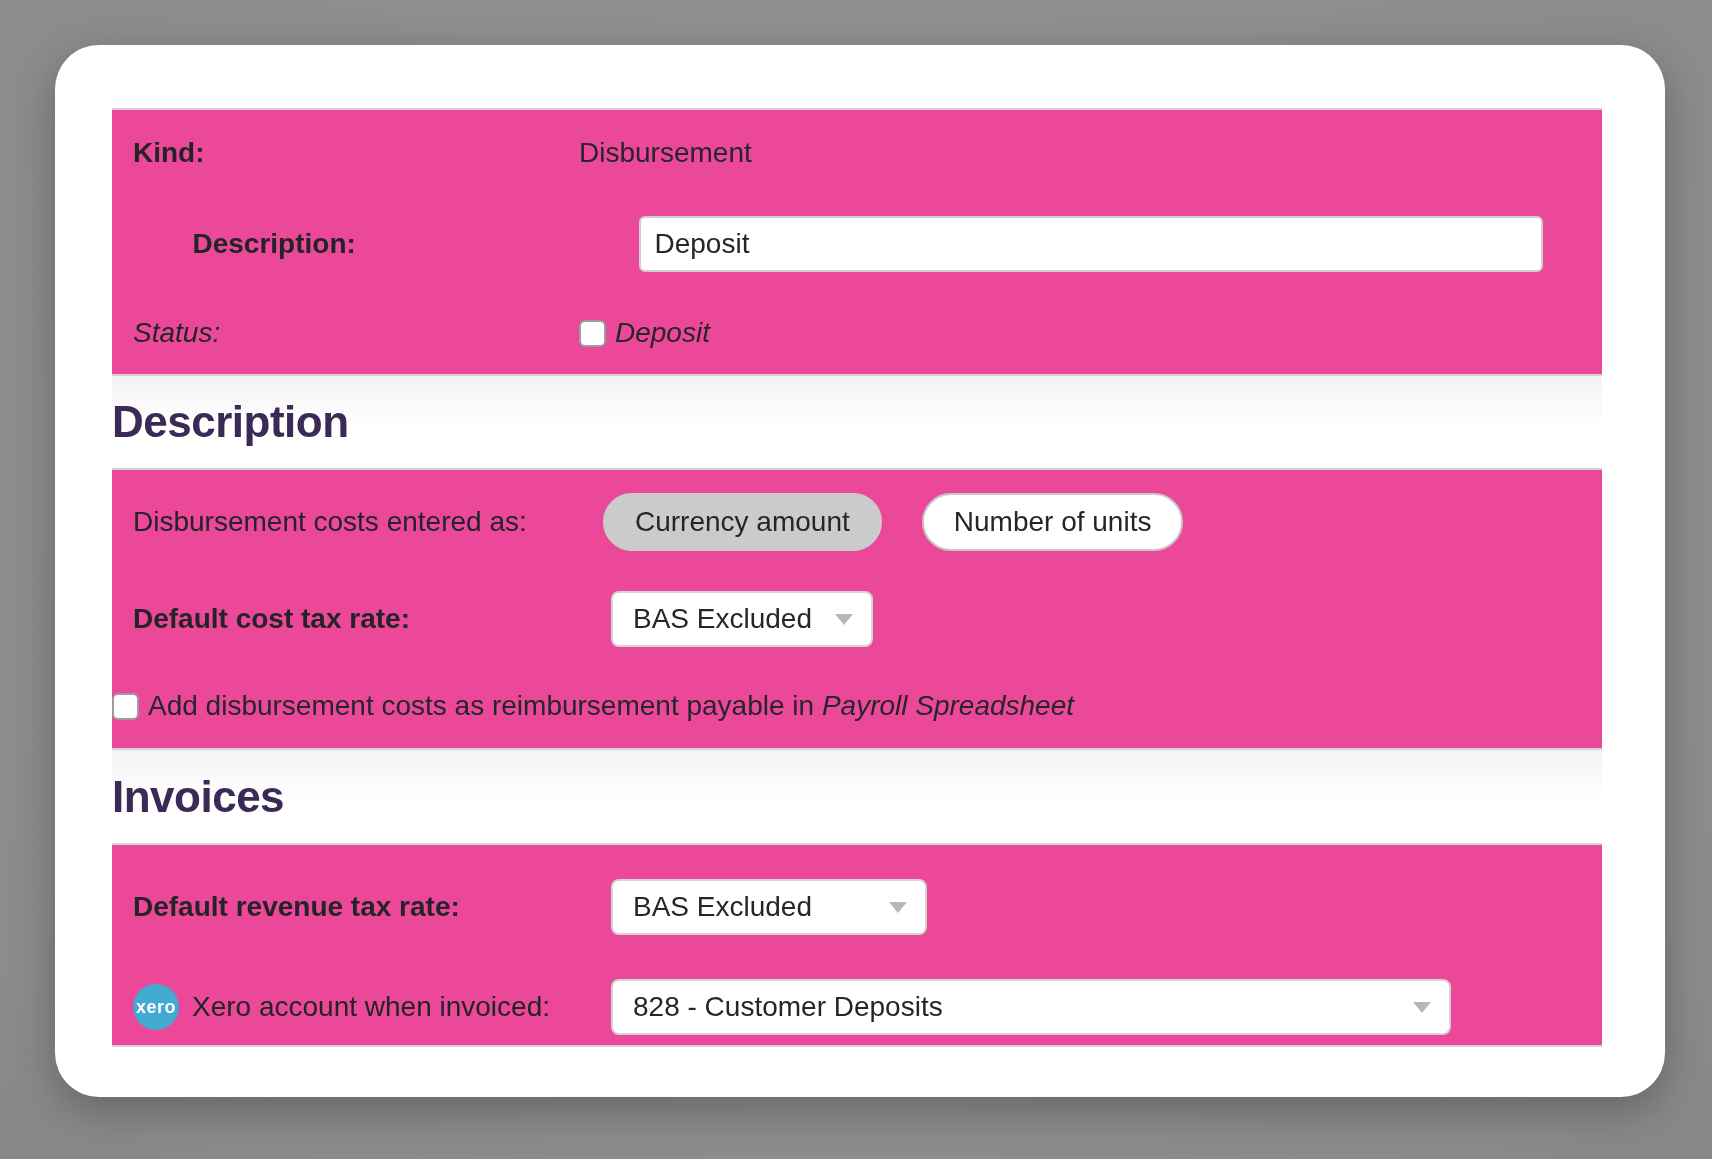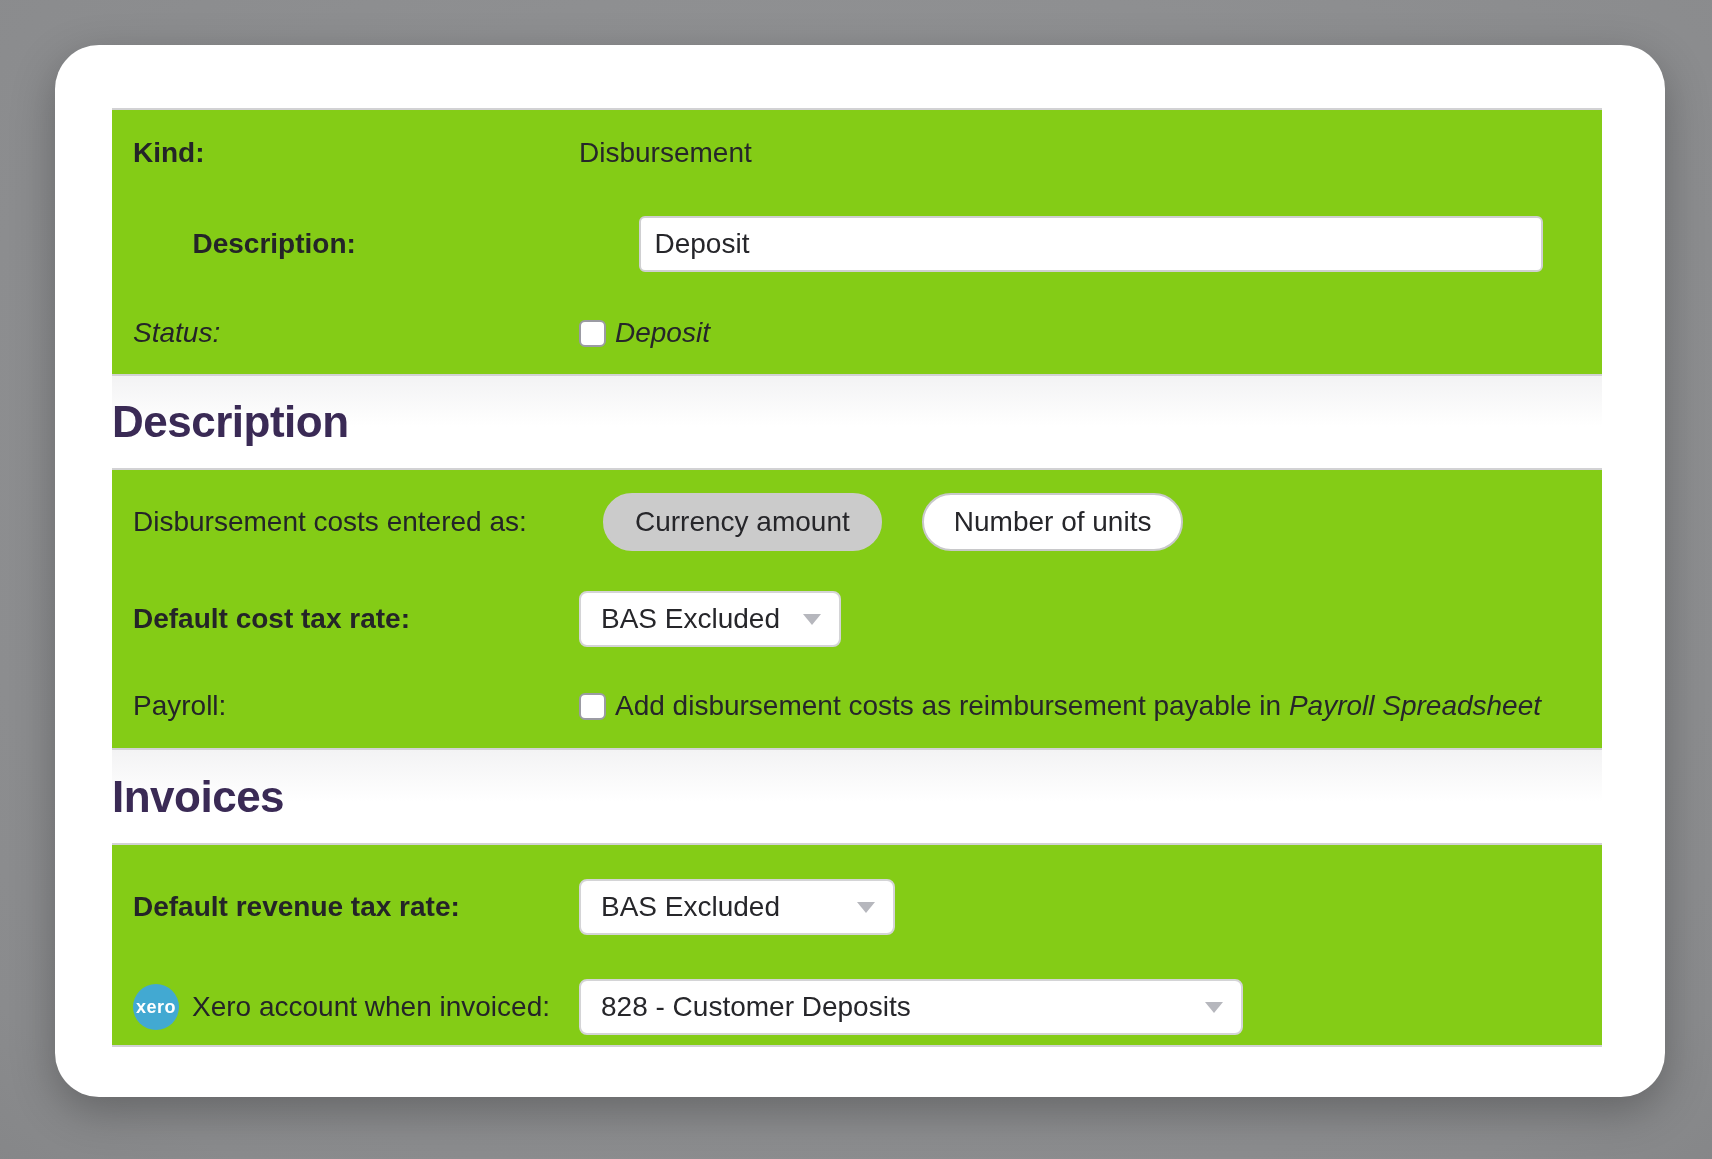--- a/index.html
+++ b/index.html
@@ -19,21 +19,21 @@
     position:absolute; left:55px; top:45px; width:1610px; height:1052px;
     background:#ffffff; border-radius:44px;
     box-shadow:0 14px 44px rgba(0,0,0,0.28);
     overflow:hidden;
   }
   .content{
     position:absolute; left:57px; top:0; width:1490px;
   }
   .strip-top{height:63px;background:#ffffff;}
   .divider{height:2px;background:#d2d2d4;}
-  .band-gray{background:#84cc16;}
+  .band-gray{background:#ec4899;}
   .band-heading{
     background:linear-gradient(180deg,#f3f3f4 0%,#ffffff 55%);
     display:flex;align-items:center;
   }
   .band-heading h2{
     font-size:44px;font-weight:800;color:var(--heading,#3a2a55);
     letter-spacing:-0.5px;
   }
   .row{display:flex;align-items:center;}
   .cell-label{
@@ -61,30 +61,30 @@
   .pill{
     height:58px;border-radius:29px;display:inline-flex;align-items:center;
     padding:16px 30px;font-size:28px;color:#26262a;cursor:pointer;white-space:nowrap;
   }
   .pill.selected{background:var(--pill-selected-bg,#cbcbcb);border:2px solid var(--pill-selected-bg,#cbcbcb);}
   .pill.unselected{background:#ffffff;border:2px solid #c8c8ca;margin-left:40px;}
 
   .select-box{
     position:relative;height:56px;border:2px solid #d4d4d6;border-radius:8px;
     background:#ffffff;display:inline-flex;align-items:center;
-    padding:0 56px 0 20px;font-size:28px;color:#26262a;cursor:pointer;
+    padding:0 56px 0 20px;font-size:28px;color:#26262a;cursor:pointer;margin-left:32px;
   }
   .select-box .caret{
     position:absolute;right:18px;top:50%;margin-top:-5px;
     width:0;height:0;border-left:9px solid transparent;border-right:9px solid transparent;
     border-top:11px solid #b6b7bd;
   }
   .w-cost{width:262px;}
   .w-revenue{width:316px;}
-  .w-xero{width:664px;}
+  .w-xero{width:840px;}
 
   .xero-badge{
     width:46px;height:46px;border-radius:50%;background:var(--xero-blue,#42a9d2);
     color:#ffffff;display:inline-flex;align-items:center;justify-content:center;
     font-size:18px;font-weight:700;letter-spacing:0.5px;flex:0 0 46px;
   }
 
   
   #row-kind{height:86px;}
   #row-description{height:96px;justify-content:center;}
@@ -145,21 +145,20 @@
       <div class="row" id="row-cost-tax">
         <div class="cell-label bold">Default cost tax rate:</div>
         <div class="cell-value">
           <div class="select-box w-cost">
             <span>BAS Excluded</span>
             <span class="caret"></span>
           </div>
         </div>
       </div>
       <div class="row" id="row-payroll">
-        <div class="cell-label">Payroll:</div>
         <div class="cell-value">
           <span class="checkbox"></span>
           <span class="checkbox-label"><span>Add disbursement costs as reimbursement payable in </span><em>Payroll Spreadsheet</em></span>
         </div>
       </div>
     </div>
 
     <div class="divider"></div>
     <div class="band-heading" id="band-invoices-head">
       <h2>Invoices</h2>

